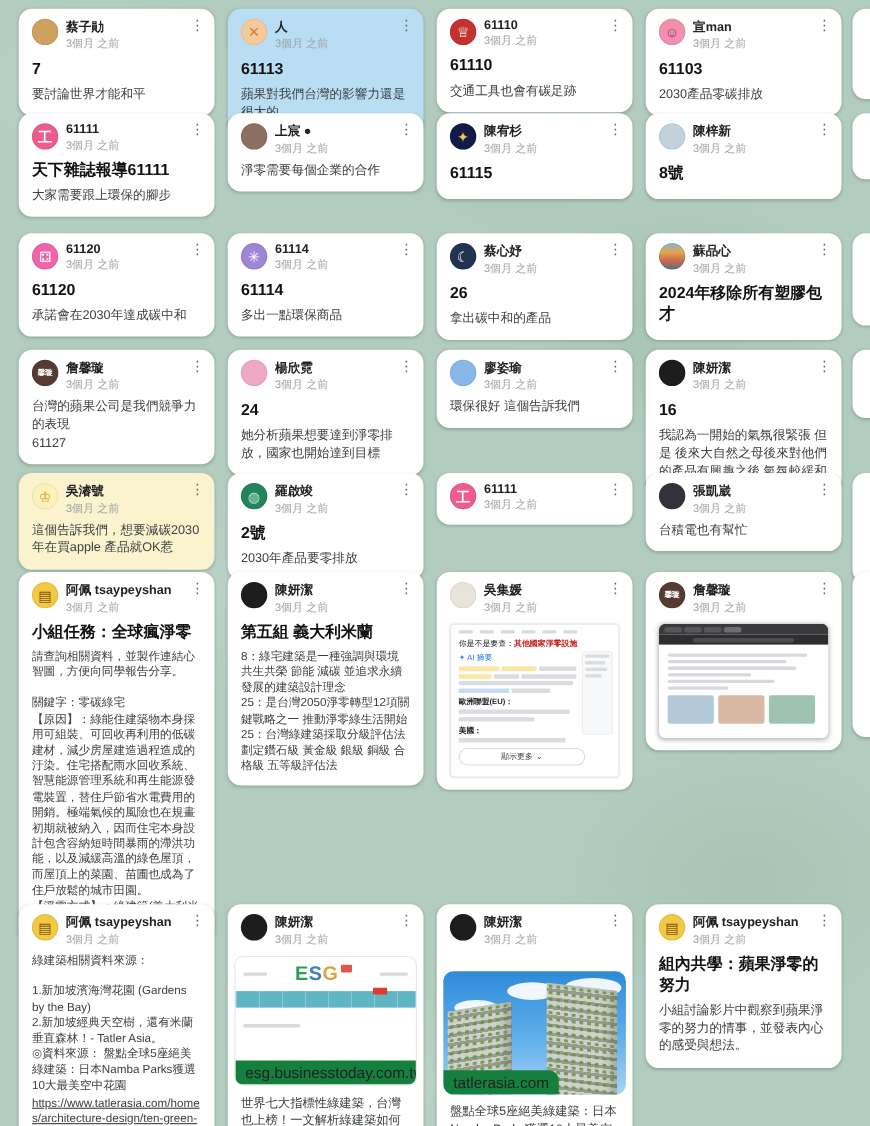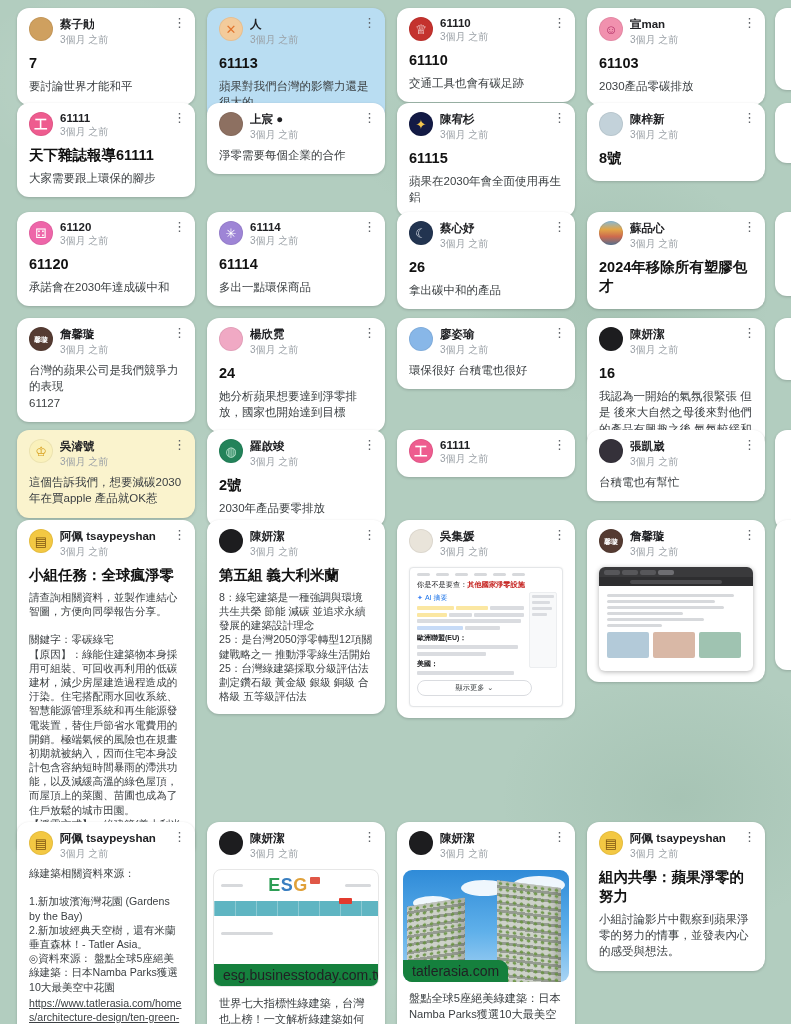--- a/index.html
+++ b/index.html
@@ -69,21 +69,21 @@
   .esg-top{display:flex;align-items:center;justify-content:space-between;padding:5px 7px;}
   .esg-logo{font-size:18px;font-weight:700;letter-spacing:.5px;}
   .esg-logo i{font-style:normal;}
   .esg-tag{display:inline-block;width:10px;height:7px;background:#e05747;border-radius:1px;margin-left:2px;vertical-align:super;}
   .esg-nav{height:15px;background:#5fb5c2;background-image:repeating-linear-gradient(90deg,rgba(255,255,255,.28) 0 1px,transparent 1px 21px);position:relative;}
   .esg-hot{position:absolute;right:26px;top:-3px;width:13px;height:6px;background:#e23b2e;border-radius:1px;}
   .esg-crumb{padding:5px 7px;}
   .chip{position:absolute;left:0;bottom:0;background:#15803d;padding:3px 9px;font-size:14px;color:#202124;border-top-right-radius:9px;cursor:pointer;}
   .caption{margin:8px 0 0;font-size:11.2px;color:#3c4043;line-height:1.45;}
   
-  .photo{height:112px;border-radius:9px;overflow:hidden;position:relative;margin:9px -6px 0;
+  .photo{height:112px;border-radius:9px;overflow:hidden;position:relative;margin:22px -6px 0;
     background:linear-gradient(180deg,#2f8bd8 0%,#5fb0ea 55%,#a8d4f4 100%);text-align:right;}
   .cloud{position:absolute;background:rgba(255,255,255,.92);border-radius:50%;}
   .tower{position:absolute;bottom:-6px;background:repeating-linear-gradient(180deg,#cdd1c9 0 5px,#969c92 5px 8px);box-shadow:inset -6px 0 8px rgba(0,0,0,.18);}
   .tower .veg{position:absolute;inset:0;background-image:radial-gradient(#66913d 1.6px,transparent 2.1px);background-size:7px 6px;opacity:.85;}
   .t-left{left:4px;width:58px;height:86px;transform:skewY(-9deg);}
   .t-right{right:8px;width:64px;height:104px;transform:skewY(7deg);}
   .sliver{position:absolute;background:#fff;border-radius:12px 0 0 12px;box-shadow:0 1px 3px rgba(0,0,0,.18);width:24px;left:775px;}
 </style>
 </head>
 <body>
@@ -166,21 +166,20 @@
       <article class="card">
         <header class="head">
           <span class="avatar" style="background: rgb(19, 26, 69); color: rgb(243, 198, 79);">✦</span>
           <span class="meta">
             <span class="author">陳宥杉</span>
             <span class="time">3個月 之前</span>
           </span>
         </header>
         <span class="kebab">⋮</span>
         <h2 class="title">61115</h2>
-        <p class="body">蘋果在2030年會全面使用再生鋁</p>
       </article>
       <article class="card">
         <header class="head">
           <span class="avatar" style="background: rgb(195, 210, 218); color: rgb(95, 99, 104);"></span>
           <span class="meta">
             <span class="author">陳梓新</span>
             <span class="time">3個月 之前</span>
           </span>
         </header>
         <span class="kebab">⋮</span>
@@ -263,21 +262,21 @@
       </article>
       <article class="card">
         <header class="head">
           <span class="avatar" style="background: rgb(136, 183, 232); color: rgb(255, 255, 255);"></span>
           <span class="meta">
             <span class="author">廖姿瑜</span>
             <span class="time">3個月 之前</span>
           </span>
         </header>
         <span class="kebab">⋮</span>
-        <p class="body">環保很好 台積電也很好</p>
+        <p class="body">環保很好 這個告訴我們</p>
       </article>
       <article class="card">
         <header class="head">
           <span class="avatar" style="background: rgb(29, 29, 31); color: rgb(242, 220, 200);"></span>
           <span class="meta">
             <span class="author">陳妍潔</span>
             <span class="time">3個月 之前</span>
           </span>
         </header>
         <span class="kebab">⋮</span>

